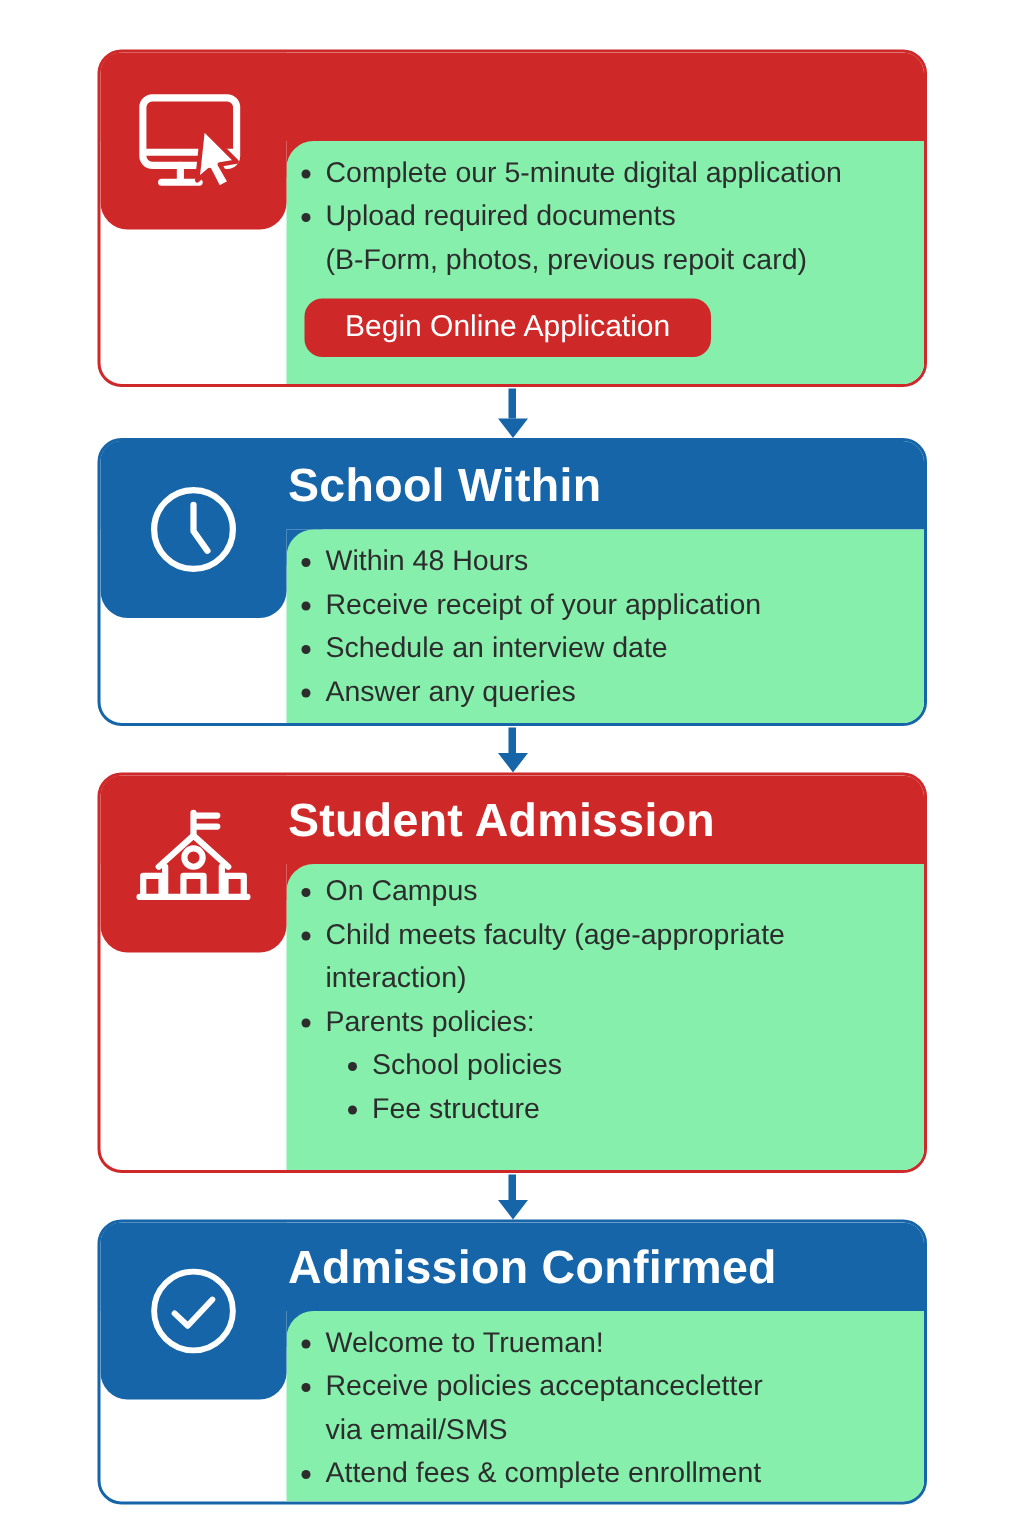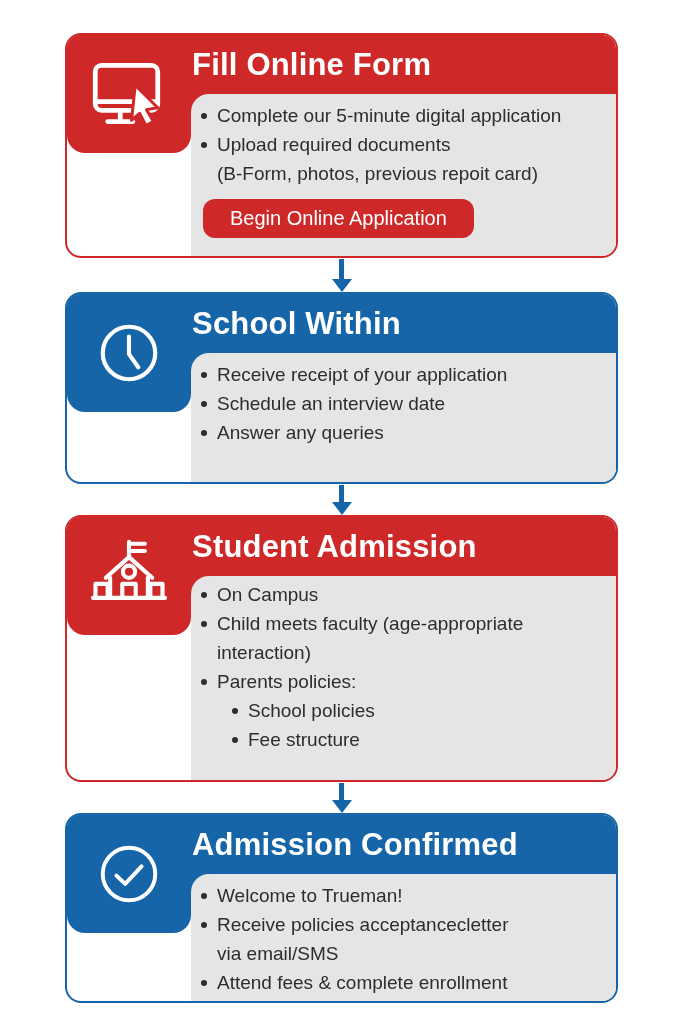--- a/index.html
+++ b/index.html
@@ -21,21 +21,21 @@
     position:absolute; top:0; left:0; width:124px; height:118px;
     border-radius:0 0 18px 18px; display:flex; align-items:center; justify-content:center;
   }
   .notch  { position:absolute; top:59px; left:124px; width:24px; height:24px; }
   .title  {
     position:absolute; top:0; left:125px; height:59px; display:flex; align-items:center;
     color:#ffffff; font-size:31px; font-weight:700; letter-spacing:0.2px; white-space:nowrap;
   }
   .panel  {
     position:absolute; top:59px; left:124px; right:0; bottom:0;
-    background:#e5e5e5; border-top-left-radius:18px; padding:7px 10px 4px 10px;
+    background:#86efac; border-top-left-radius:18px; padding:7px 10px 4px 10px;
   }
   .card3 .panel { padding-top:4px; }
   ul.bullets { list-style:none; }
   ul.bullets li { display:flex; gap:10px; font-size:19px; line-height:29px; color:#2d2d2d; }
   ul.bullets .dot {
     flex:0 0 auto; width:6px; height:6px; border-radius:50%; background:#2d2d2d; margin-top:12px;
   }
   ul.bullets .txt { white-space:pre-line; }
   ul.bullets.sub { margin-left:31px; }
   .cta {
@@ -80,33 +80,36 @@
       <svg width="80" height="80" viewBox="0 0 64 64">
         <g fill="none" stroke="#ffffff" stroke-width="3.8" stroke-linecap="round" stroke-linejoin="round">
           <rect x="5" y="9" width="50" height="36" rx="5"></rect>
           <path d="M7 38 H53"></path>
           <path d="M25 45 V52"></path>
           <path d="M15 54 H35"></path>
         </g>
         <path d="M37 25 L55 43 L46 44.5 L51.5 54 L45.5 57.2 L40.5 47.5 L34 53 Z" fill="#ffffff" stroke="#ce2829" stroke-width="2.4" stroke-linejoin="round"></path>
       </svg>
     </div>
-    <h2 class="title">Fill Online Form</h2>
   </section>
 
   <div class="arrow a1">
       <div class="stem"></div>
       <div class="head"></div>
     </div>
 
   <section class="card blue card2" style="top:292px; height:192px;">
     <div class="header"></div>
     <div class="notch"></div>
     <div class="panel">
       <ul class="bullets">
+        <li>
+            <span class="dot"></span>
+            <span class="txt">Within 48 Hours</span>
+          </li>
         <li>
             <span class="dot"></span>
             <span class="txt">Receive receipt of your application</span>
           </li>
         <li>
             <span class="dot"></span>
             <span class="txt">Schedule an interview date</span>
           </li>
         <li>
             <span class="dot"></span>

